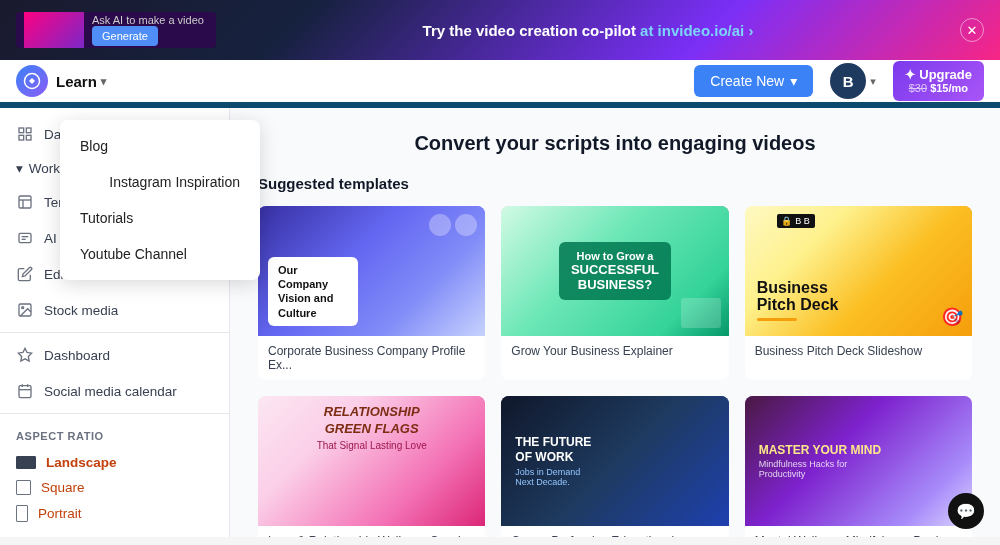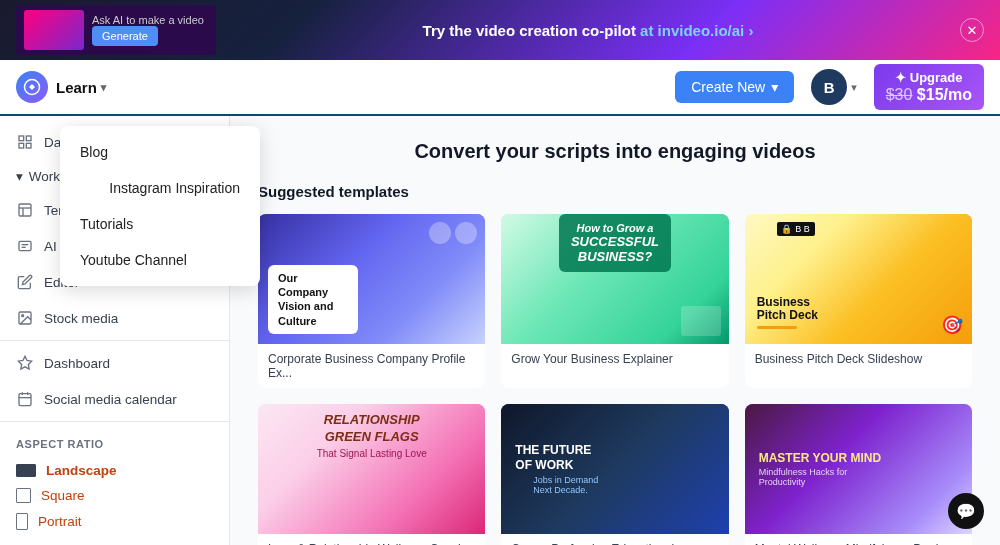--- a/index.html
+++ b/index.html
@@ -11,21 +11,21 @@
       height: 60px;
       background: linear-gradient(135deg, #1a1a2e 0%, #16213e 30%, #7b2ff7 70%, #f72585 100%);
       display: flex;
       align-items: center;
       justify-content: space-between;
       padding: 0 16px;
       position: relative;
     }
     .banner-video-preview {
       width: 200px;
-      height: 50px;
+      height: 36px;
       background: #2a0a4a;
       border-radius: 4px;
       display: flex;
       align-items: center;
       gap: 8px;
       padding: 0 8px;
       overflow: hidden;
     }
     .banner-video-thumb {
       width: 60px;
@@ -65,27 +65,27 @@
       align-items: center;
       justify-content: center;
       color: white;
       cursor: pointer;
       font-size: 13px;
     }
 
     
     .header {
       width: 100%;
-      height: 56px;
+      height: 48px;
       background: white;
       display: flex;
       align-items: center;
       justify-content: space-between;
       padding: 0 16px;
-      border-bottom: 2px solid #0c4a6e;
+      border-bottom: 6px solid #0c4a6e;
       position: relative;
       z-index: 100;
     }
     .header-left {
       display: flex;
       align-items: center;
       gap: 8px;
     }
     .logo-circle {
       width: 32px;
@@ -170,34 +170,34 @@
       line-height: 1.2;
     }
     .upgrade-top {
       display: flex;
       align-items: center;
       gap: 4px;
       font-weight: 600;
       font-size: 13px;
     }
     .upgrade-price {
-      font-size: 16px;
+      font-size: 11px;
     }
     .upgrade-price .old-price {
       text-decoration: line-through;
       opacity: 0.7;
     }
     .upgrade-price .new-price {
       font-weight: bold;
     }
 
     
     .dropdown-menu {
       position: absolute;
-      top: 126px;
+      top: 120px;
       left: 60px;
       width: 200px;
       background: white;
       border-radius: 8px;
       box-shadow: 0 4px 20px rgba(0,0,0,0.15);
       z-index: 200;
       padding: 8px 0;
     }
     .dropdown-item {
       padding: 10px 20px;
@@ -542,37 +542,37 @@
             <div style="width:22px;height:22px;background:rgba(255,255,255,0.3);border-radius:50%;"></div>
             <div style="width:22px;height:22px;background:rgba(255,255,255,0.3);border-radius:50%;"></div>
           </div>
         </div>
         <div class="template-label">Corporate Business Company Profile Ex...</div>
       </div>
 
       <div class="template-card">
         <div class="template-thumb desk-bg">
           <div style="position:absolute;inset:0;background:linear-gradient(135deg,#d1fae5 0%,#6ee7b7 40%,#34d399 80%,#059669 100%);"></div>
-          <div style="position:absolute;inset:0;display:flex;align-items:flex-start;justify-content:center;font-style:italic;">
+          <div style="position:absolute;inset:0;display:flex;align-items:center;justify-content:center;">
             <div style="background:rgba(0,120,80,0.85);border-radius:6px;padding:8px 12px;text-align:center;">
               <div style="font-size:11px;color:white;font-weight:600;">How to Grow a</div>
               <div style="font-size:13px;color:white;font-weight:800;">SUCCESSFUL<br>BUSINESS?</div>
             </div>
           </div>
           <div style="position:absolute;bottom:8px;right:8px;width:40px;height:30px;background:rgba(255,255,255,0.2);border-radius:3px;"></div>
         </div>
         <div class="template-label">Grow Your Business Explainer</div>
       </div>
 
       <div class="template-card">
         <div class="template-thumb business-bg">
           <div style="position:absolute;inset:0;background:linear-gradient(135deg,#fef9c3 0%,#fef08a 30%,#fbbf24 60%,#f59e0b 100%);"></div>
           <div style="position:absolute;top:8px;left:8px;background:#111;color:white;font-size:9px;padding:2px 5px;border-radius:2px;margin-left:24px;">🔒 B B</div>
           <div style="position:absolute;bottom:15px;left:12px;">
-            <div style="font-size:12px;font-weight:900;color:#111;line-height:1.1;">Business<br>Pitch Deck</div>
+            <div style="font-size:16px;font-weight:900;color:#111;line-height:1.1;">Business<br>Pitch Deck</div>
             <div style="width:40px;height:3px;background:#f59e0b;margin-top:4px;border-radius:2px;"></div>
           </div>
           <div style="position:absolute;bottom:8px;right:8px;font-size:18px;">🎯</div>
         </div>
         <div class="template-label">Business Pitch Deck Slideshow</div>
       </div>
 
       <div class="template-card">
         <div class="template-thumb relationship-bg">
           <div style="position:absolute;inset:0;background:linear-gradient(135deg,#fce7f3 0%,#fbcfe8 30%,#f472b6 70%,#db2777 100%);"></div>
@@ -585,21 +585,21 @@
         </div>
         <div class="template-label">Love &amp; Relationship Wellness Coach Lis...</div>
       </div>
 
       <div class="template-card">
         <div class="template-thumb career-bg">
           <div style="position:absolute;inset:0;background:linear-gradient(135deg,#0f172a 0%,#1e3a5f 50%,#1e40af 100%);"></div>
           <div style="position:absolute;inset:0;display:flex;align-items:center;justify-content:flex-start;padding:14px;">
             <div>
               <div style="font-size:12px;font-weight:800;color:white;line-height:1.2;">THE FUTURE<br>OF WORK</div>
-              <div style="font-size:9px;color:#93c5fd;margin-top:3px;margin-left:18px;">Jobs in Demand<br>Next Decade.</div>
+              <div style="font-size:9px;color:#93c5fd;margin-top:3px;">Jobs in Demand<br>Next Decade.</div>
             </div>
           </div>
         </div>
         <div class="template-label">Career Profession Educational Slideshow</div>
       </div>
 
       <div class="template-card">
         <div class="template-thumb wellness-bg">
           <div style="position:absolute;inset:0;background:linear-gradient(135deg,#4a1942 0%,#7e22ce 40%,#a78bfa 80%,#ddd6fe 100%);"></div>
           <div style="position:absolute;inset:0;display:flex;align-items:center;padding:14px;">

